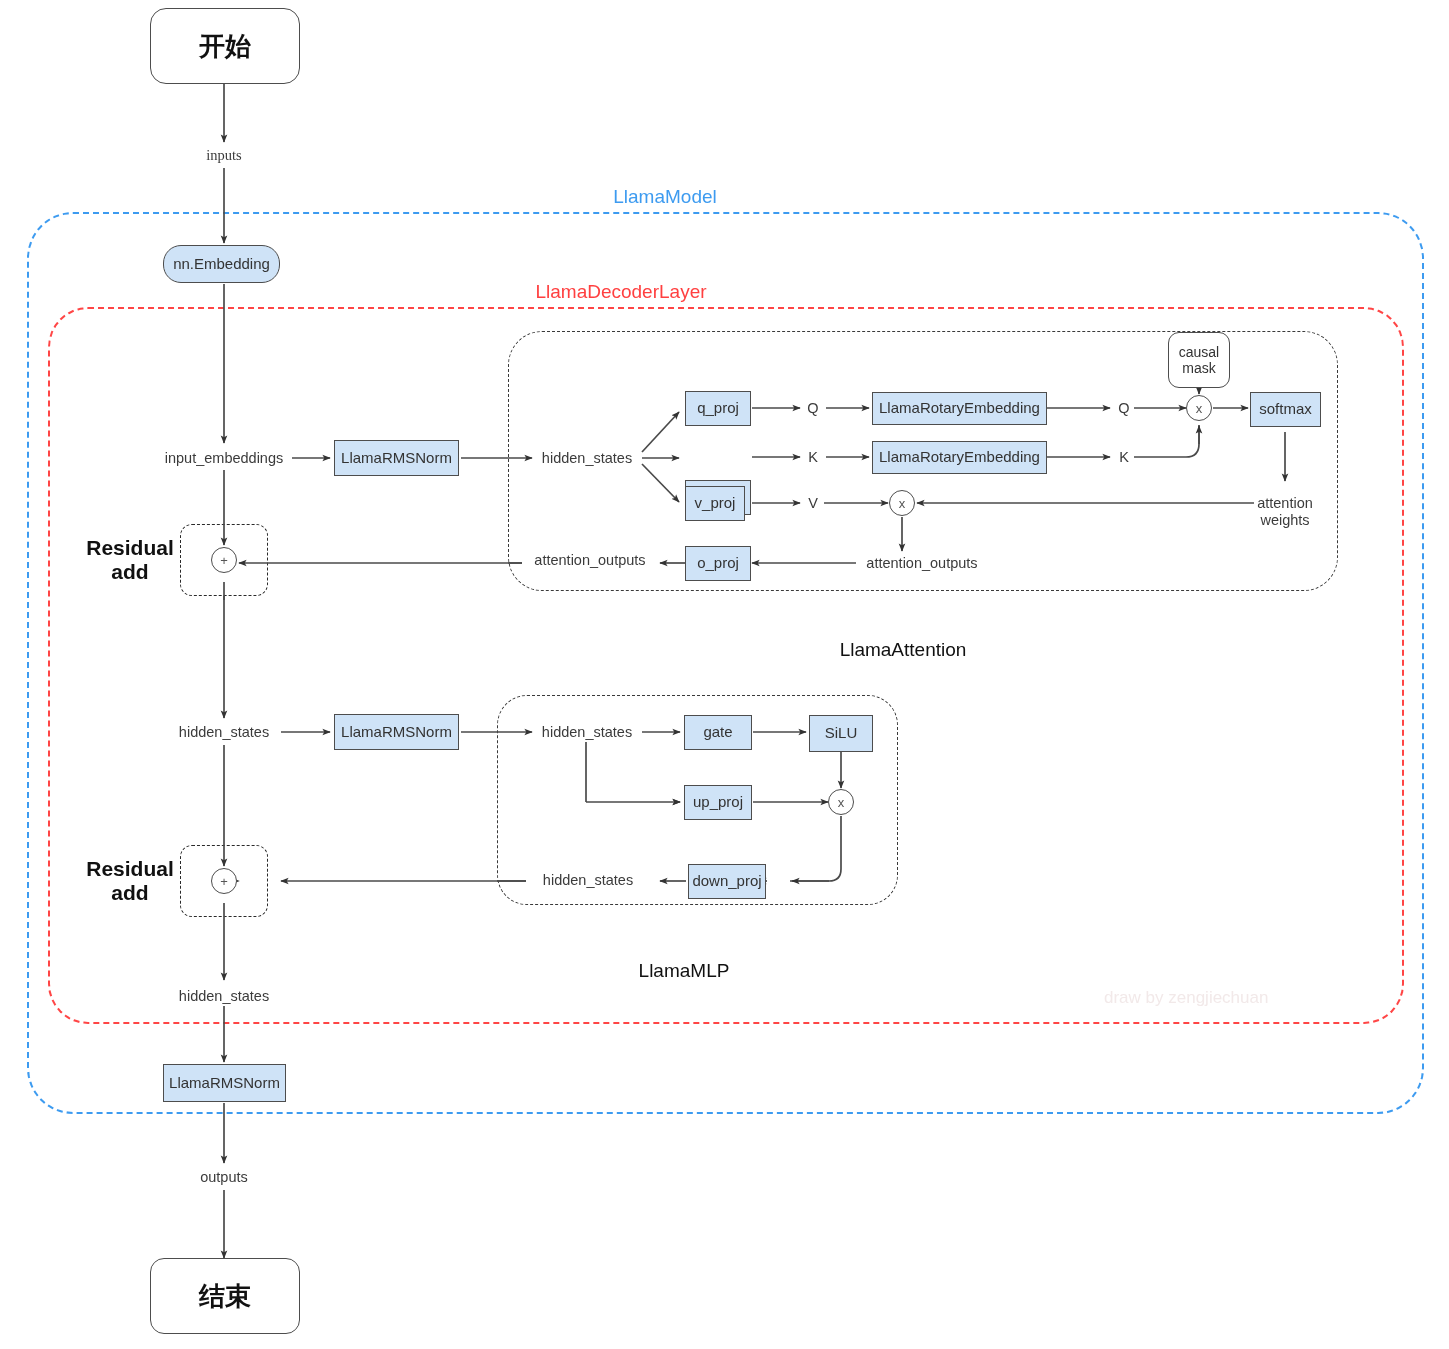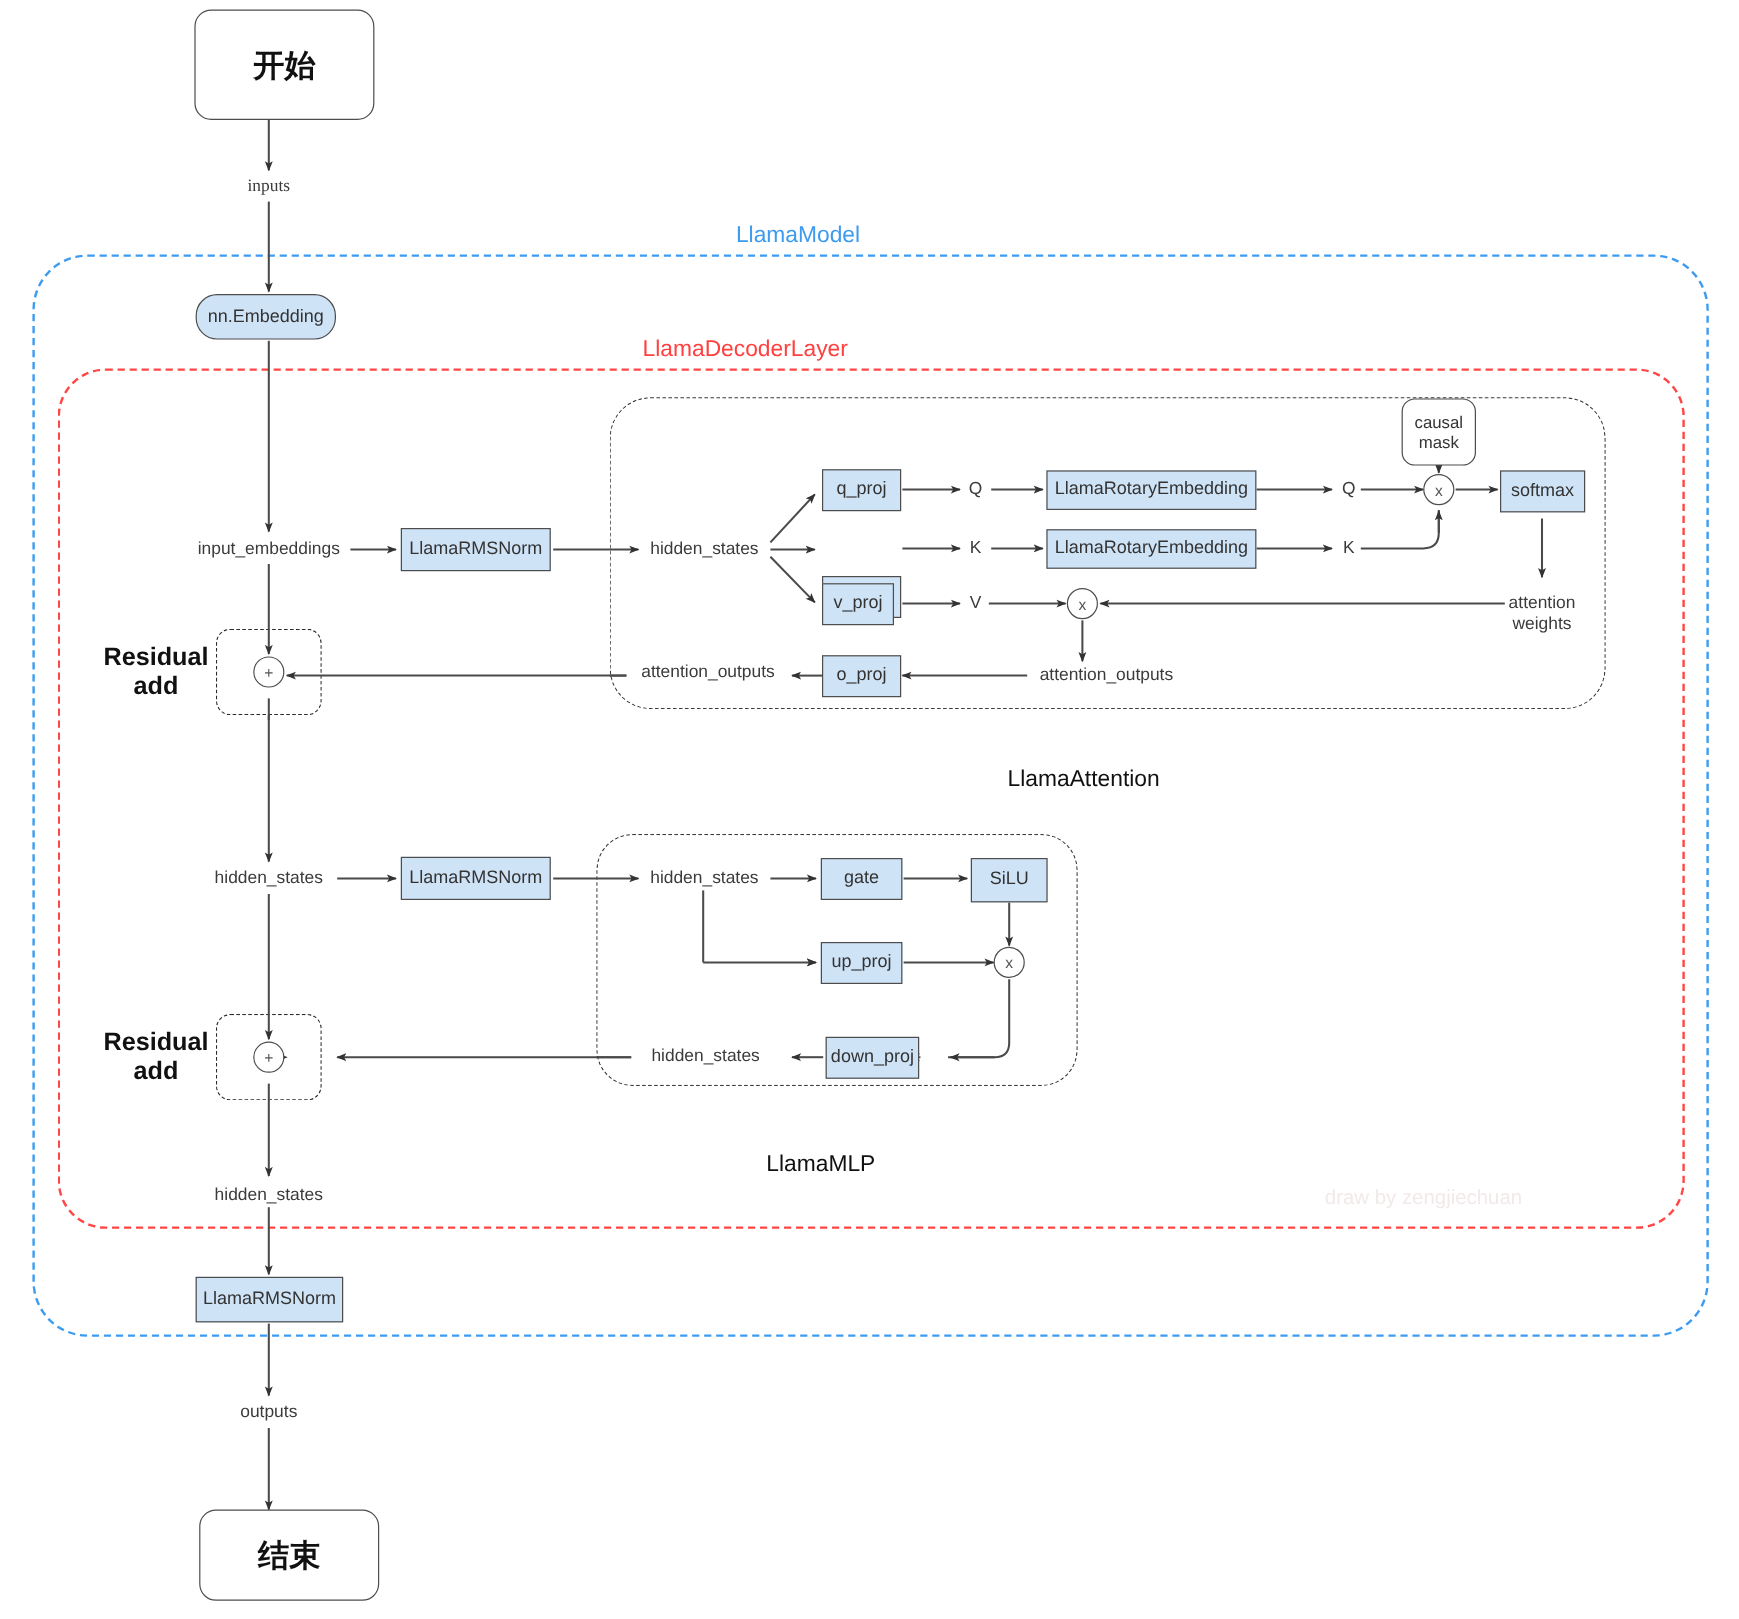--- a/index.html
+++ b/index.html
@@ -146,23 +146,23 @@
       <path d="M497,881 L526,881"></path>
     </g>
 
     <g stroke="#4a4a4a" stroke-width="1.7" fill="none" marker-end="url(#ah)">
       <path d="M1199,444 L1199,426"></path>
       <path d="M586,802 L680,802"></path>
       <path d="M829,881 L792,881"></path>
     </g>
   </svg>
 
-  <div class="node term" style="left:162px;top:8px;width:150px;height:92px;">开始</div>
-
-  <div class="node term" style="left:150px;top:1258px;width:150px;height:76px;margin-left:16px;">结束</div>
+  <div class="node term" style="left:150px;top:8px;width:150px;height:76px;border-radius:16px;">开始</div>
+
+  <div class="node term" style="left:150px;top:1258px;width:150px;height:76px;">结束</div>
 
   <div class="node blue" style="left:163px;top:245px;width:117px;height:38px;border-radius:18px;">nn.Embedding</div>
 
   <div class="node blue" style="left:334px;top:440px;width:125px;height:36px;">LlamaRMSNorm</div>
 
   <div class="node blue" style="left:334px;top:714px;width:125px;height:36px;">LlamaRMSNorm</div>
 
   <div class="node blue" style="left:163px;top:1064px;width:123px;height:38px;">LlamaRMSNorm</div>
 
   <div class="node blue" style="left:685px;top:391px;width:66px;height:35px;">q_proj</div>

